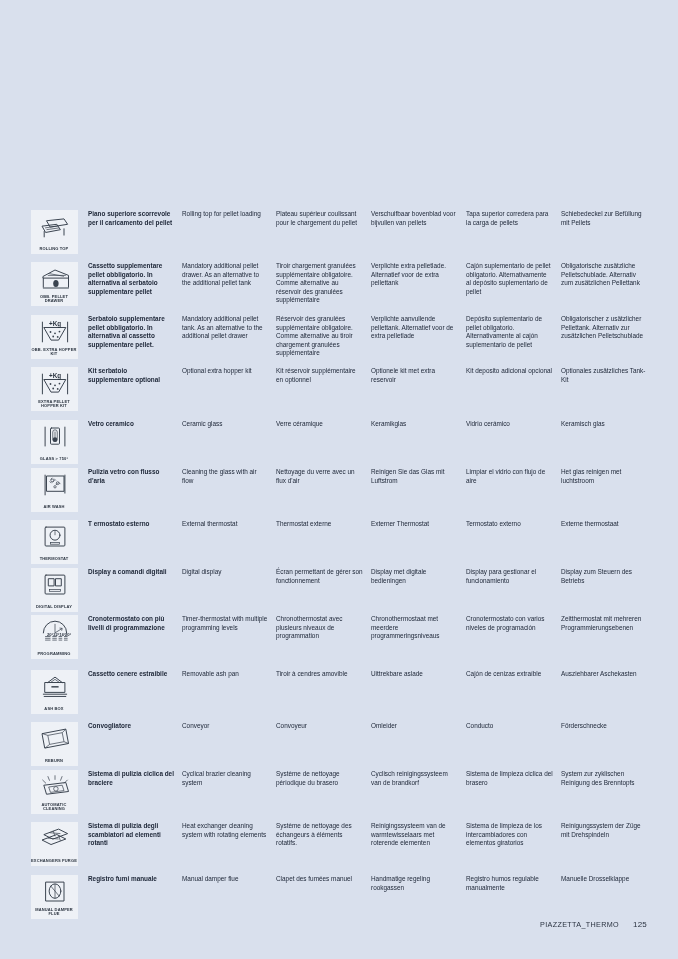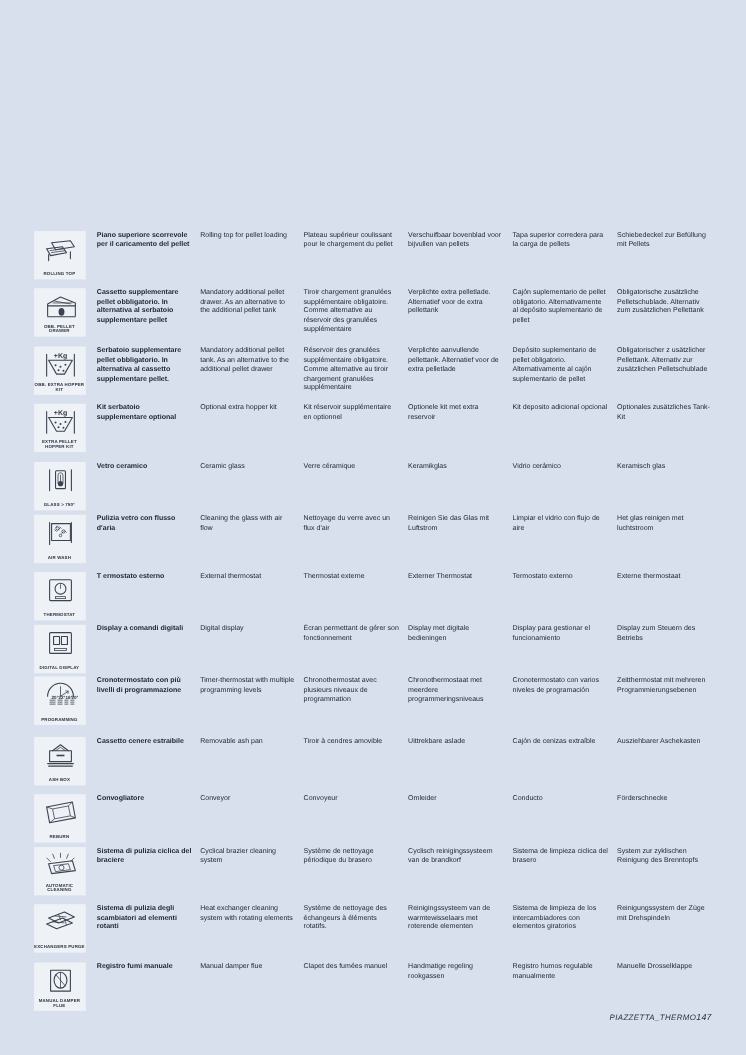--- a/index.html
+++ b/index.html
@@ -84,24 +84,24 @@
   .c-nl { width: 95px; min-width: 95px; }
   .c-es { width: 95px; min-width: 95px; }
   .c-de { width: 95px; min-width: 95px; }
 
   .footer {
     position: absolute;
     right: 31px;
     bottom: 30px;
     display: flex;
     align-items: flex-end;
+    gap: 14px;
     font-size: 7.2px;
     letter-spacing: 0.35px;
     color: #2a3240;
-    font-style: italic;
   }
   .footer .page-num {
     font-size: 8px;
     letter-spacing: 0.2px;
   }
   
   .s { fill: none; stroke: #3a434f; stroke-width: 1.1; stroke-linejoin: round; stroke-linecap: round; }
   .s2 { fill: none; stroke: #3a434f; stroke-width: 0.8; }
   .f { fill: #3a434f; }
   .tiny { font-size: 5px; font-family: "Liberation Sans", sans-serif; fill: #2b3440; font-weight: bold; }
@@ -397,16 +397,16 @@
         <div class="text-cell c-en">Manual damper flue</div>
         <div class="text-cell c-fr">Clapet des fumées manuel</div>
         <div class="text-cell c-nl">Handmatige regeling rookgassen</div>
         <div class="text-cell c-es">Registro humos regulable manualmente</div>
         <div class="text-cell c-de">Manuelle Drosselklappe</div>
       </div>
     </div>
 
   <div class="footer">
     <span>PIAZZETTA_THERMO</span>
-    <span class="page-num">147</span>
+    <span class="page-num">125</span>
   </div>
 
 </div>
 
 </body></html>

